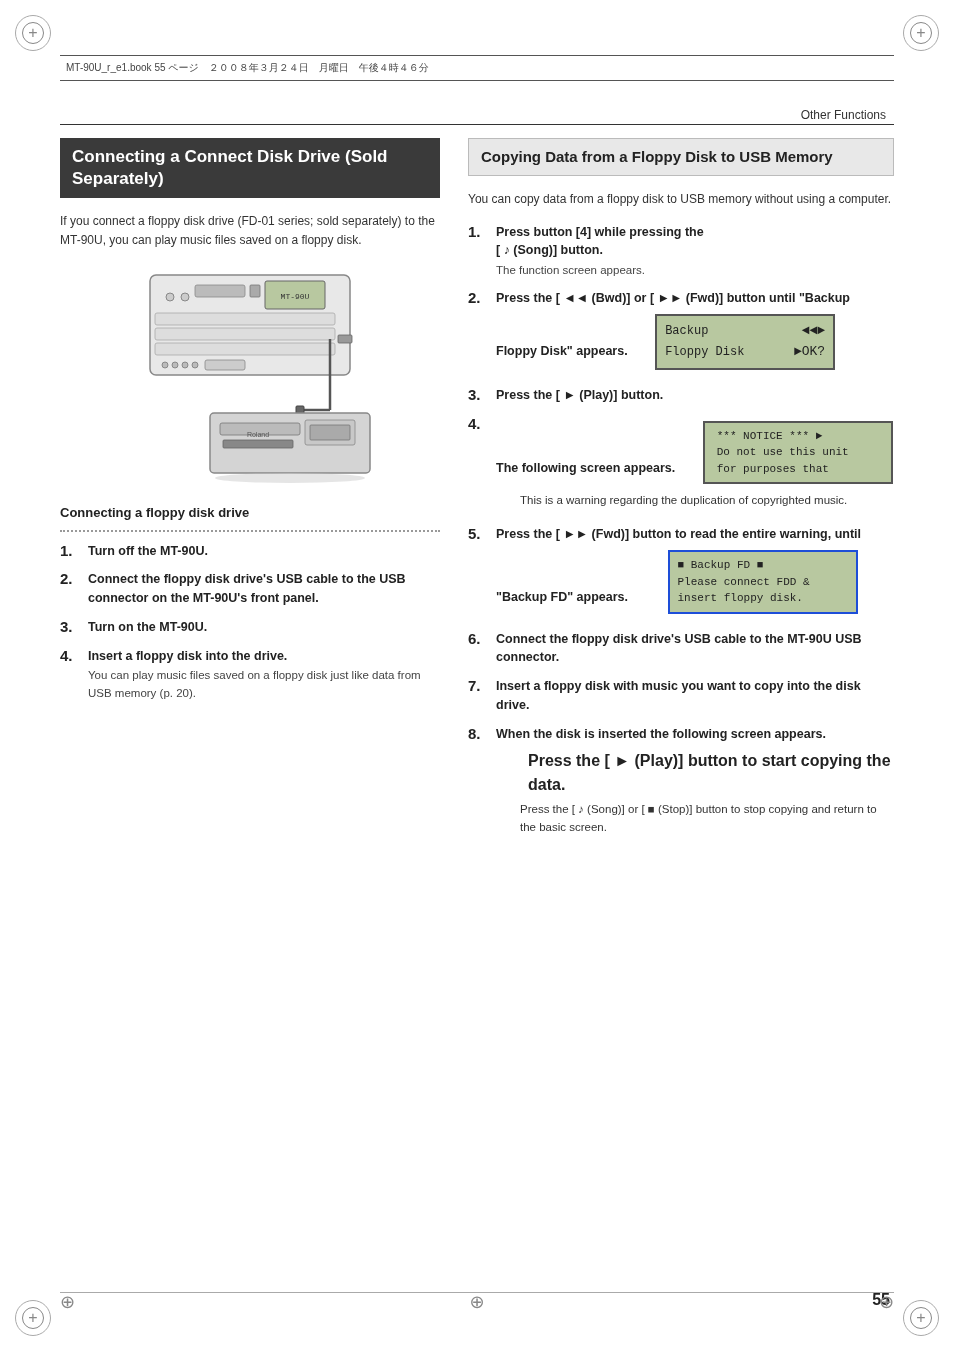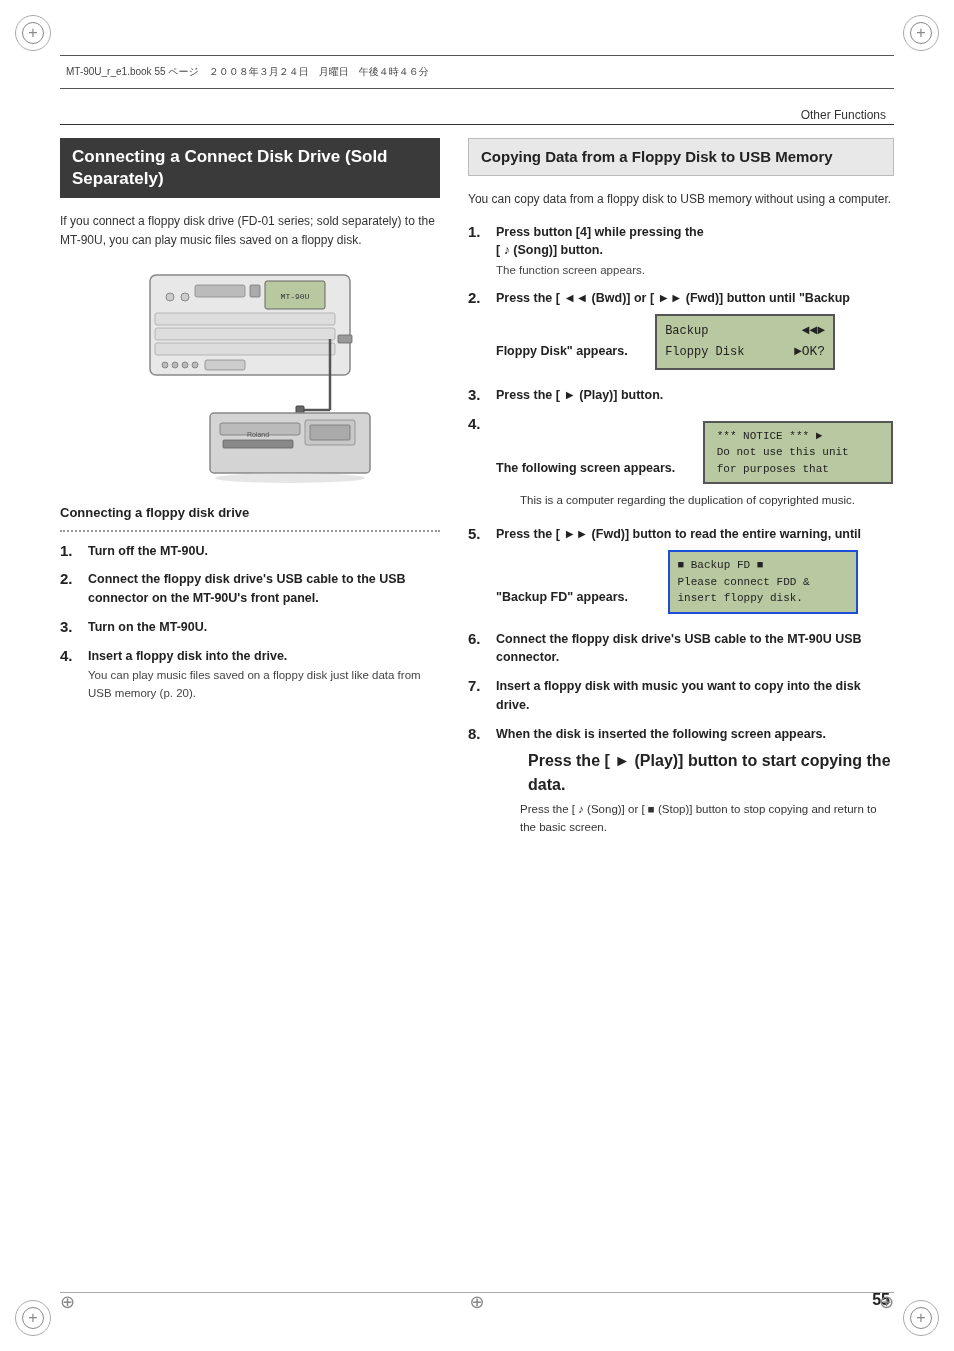--- a/index.html
+++ b/index.html
@@ -47,21 +47,21 @@
     .corner-tr { top: 15px; right: 15px; }
     .corner-bl { bottom: 15px; left: 15px; }
     .corner-br { bottom: 15px; right: 15px; }
 
     
     .header-bar {
       position: absolute;
       top: 55px;
       left: 60px;
       right: 60px;
-      height: 34px;
+      height: 26px;
       border-top: 1px solid #555;
       border-bottom: 1px solid #555;
       display: flex;
       align-items: center;
       padding: 0 6px;
       font-size: 10px;
       color: #444;
     }
 
     
@@ -444,21 +444,21 @@
 
     <div class="step">
       <span class="step-number">4.</span>
       <div class="step-content">
         <b>The following screen appears.</b>
         <div class="notice-screen">
           <div>*** NOTICE *** ►</div>
           <div>Do not use this unit</div>
           <div>for purposes that</div>
         </div>
-        <div class="warning-text">This is a computer regarding the duplication of copyrighted music.</div>
+        <div class="warning-text">This is a warning regarding the duplication of copyrighted music.</div>
       </div>
     </div>
 
     <div class="step">
       <span class="step-number">5.</span>
       <div class="step-content">
         <b>Press the [ ►► (Fwd)] button to read the entire warning, until "Backup FD" appears.</b>
         <div class="backup-fd-screen">
           <div>■ Backup FD ■</div>
           <div>Please connect FDD &amp;</div>

